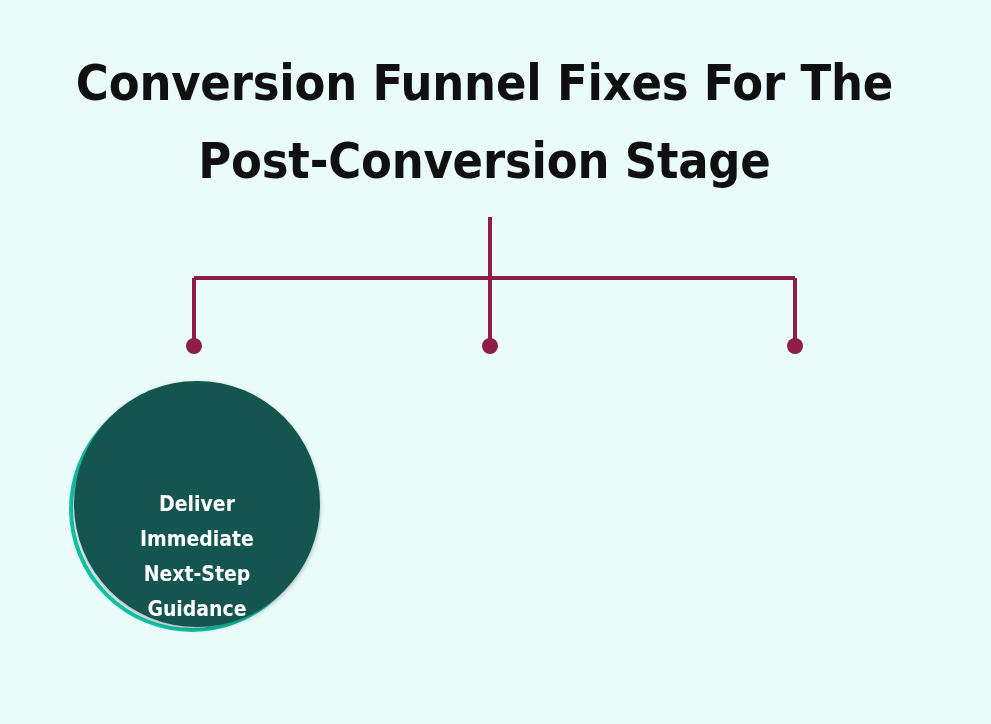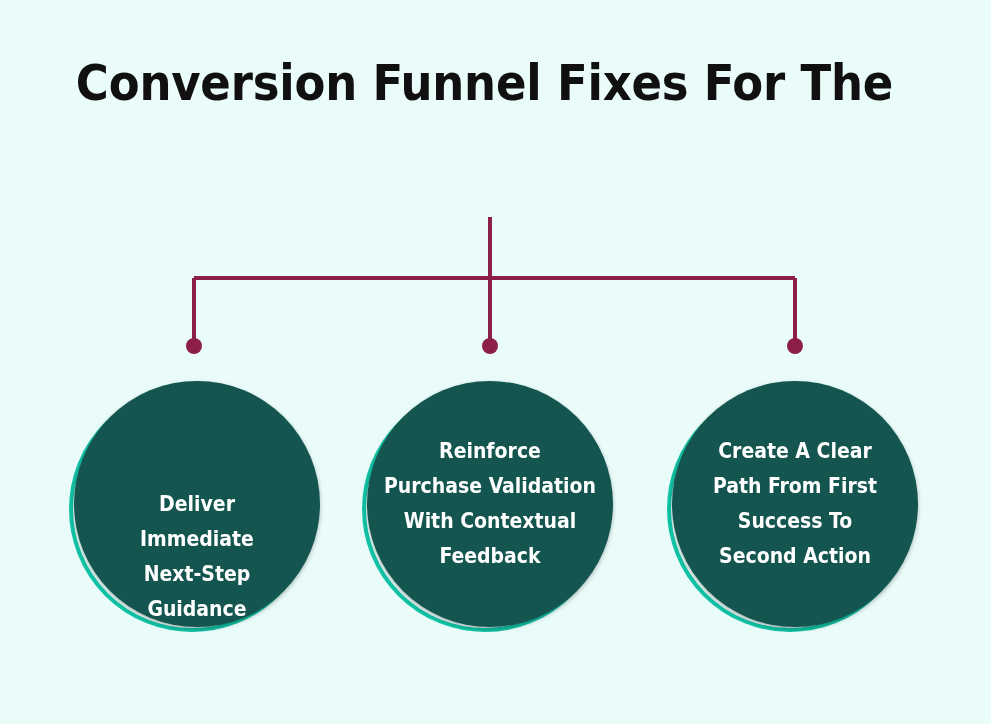--- a/index.html
+++ b/index.html
@@ -102,20 +102,21 @@
   .node-2 { left: 367px; }
   .node-3 { left: 672px; }
 </style>
 </head>
 <body style="background: rgb(233, 252, 250);">
 
 <div id="canvas" style="background: rgb(233, 252, 250);">
 
   <div class="title-block" style="color: rgb(16, 16, 16);">
     <span class="title-line">Conversion Funnel Fixes For The</span>
+    <span class="title-line">Post-Conversion Stage</span>
   </div>
 
   <svg class="connector" viewBox="0 0 991 724" width="991" height="724" xmlns="http://www.w3.org/2000/svg">
     <g id="connector-group" fill="none" stroke="#8c1e48" stroke-width="4" stroke-linecap="butt">
       <line x1="490" y1="217" x2="490" y2="278"></line>
       <line x1="194" y1="278" x2="795" y2="278"></line>
       <line x1="194" y1="278" x2="194" y2="341"></line>
       <line x1="490" y1="278" x2="490" y2="341"></line>
       <line x1="795" y1="278" x2="795" y2="341"></line>
     </g>
@@ -131,34 +132,16 @@
     <div class="node node-1" style="left: 74px; width: 246px; height: 246px;">
       <div class="node-ring" style="width: 246px; height: 246px; border-color: rgb(17, 195, 166);"></div>
       <div class="node-disc" style="background: rgb(20, 86, 79); width: 246px; height: 246px; align-items: flex-end;">
         <div class="node-label" style="color: rgb(255, 255, 255);">Deliver
 Immediate
 Next-Step
 Guidance</div>
       </div>
     </div>
 
-    <div class="node node-2" style="left: 367px; width: 246px; height: 246px;">
-      <div class="node-ring" style="width: 246px; height: 246px; border-color: rgb(17, 195, 166);"></div>
-      <div class="node-disc" style="background: rgb(20, 86, 79); width: 246px; height: 246px;">
-        <div class="node-label" style="color: rgb(255, 255, 255);">Reinforce
-Purchase Validation
-With Contextual
-Feedback</div>
-      </div>
-    </div>
 
-    <div class="node node-3" style="left: 672px; width: 246px; height: 246px;">
-      <div class="node-ring" style="width: 246px; height: 246px; border-color: rgb(17, 195, 166);"></div>
-      <div class="node-disc" style="background: rgb(20, 86, 79); width: 246px; height: 246px;">
-        <div class="node-label" style="color: rgb(255, 255, 255);">Create A Clear
-Path From First
-Success  To
-Second Action</div>
-      </div>
-    </div>
 
   </div>
 </div>
 
 </body></html>

